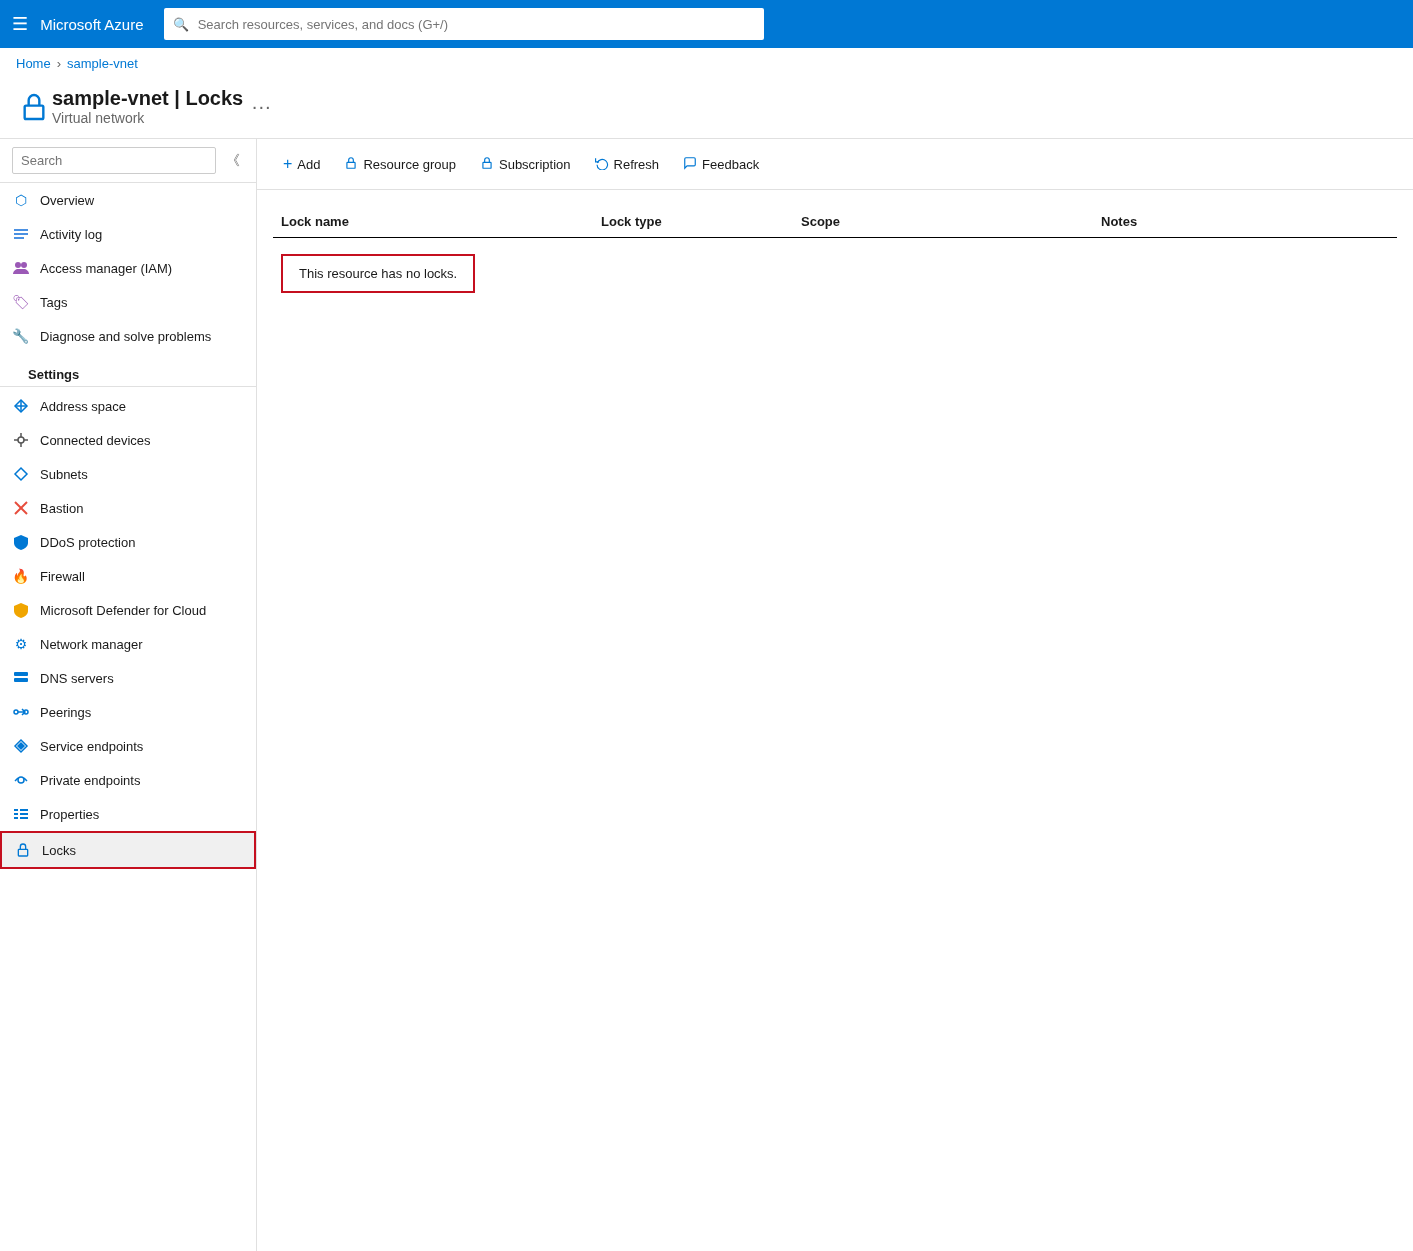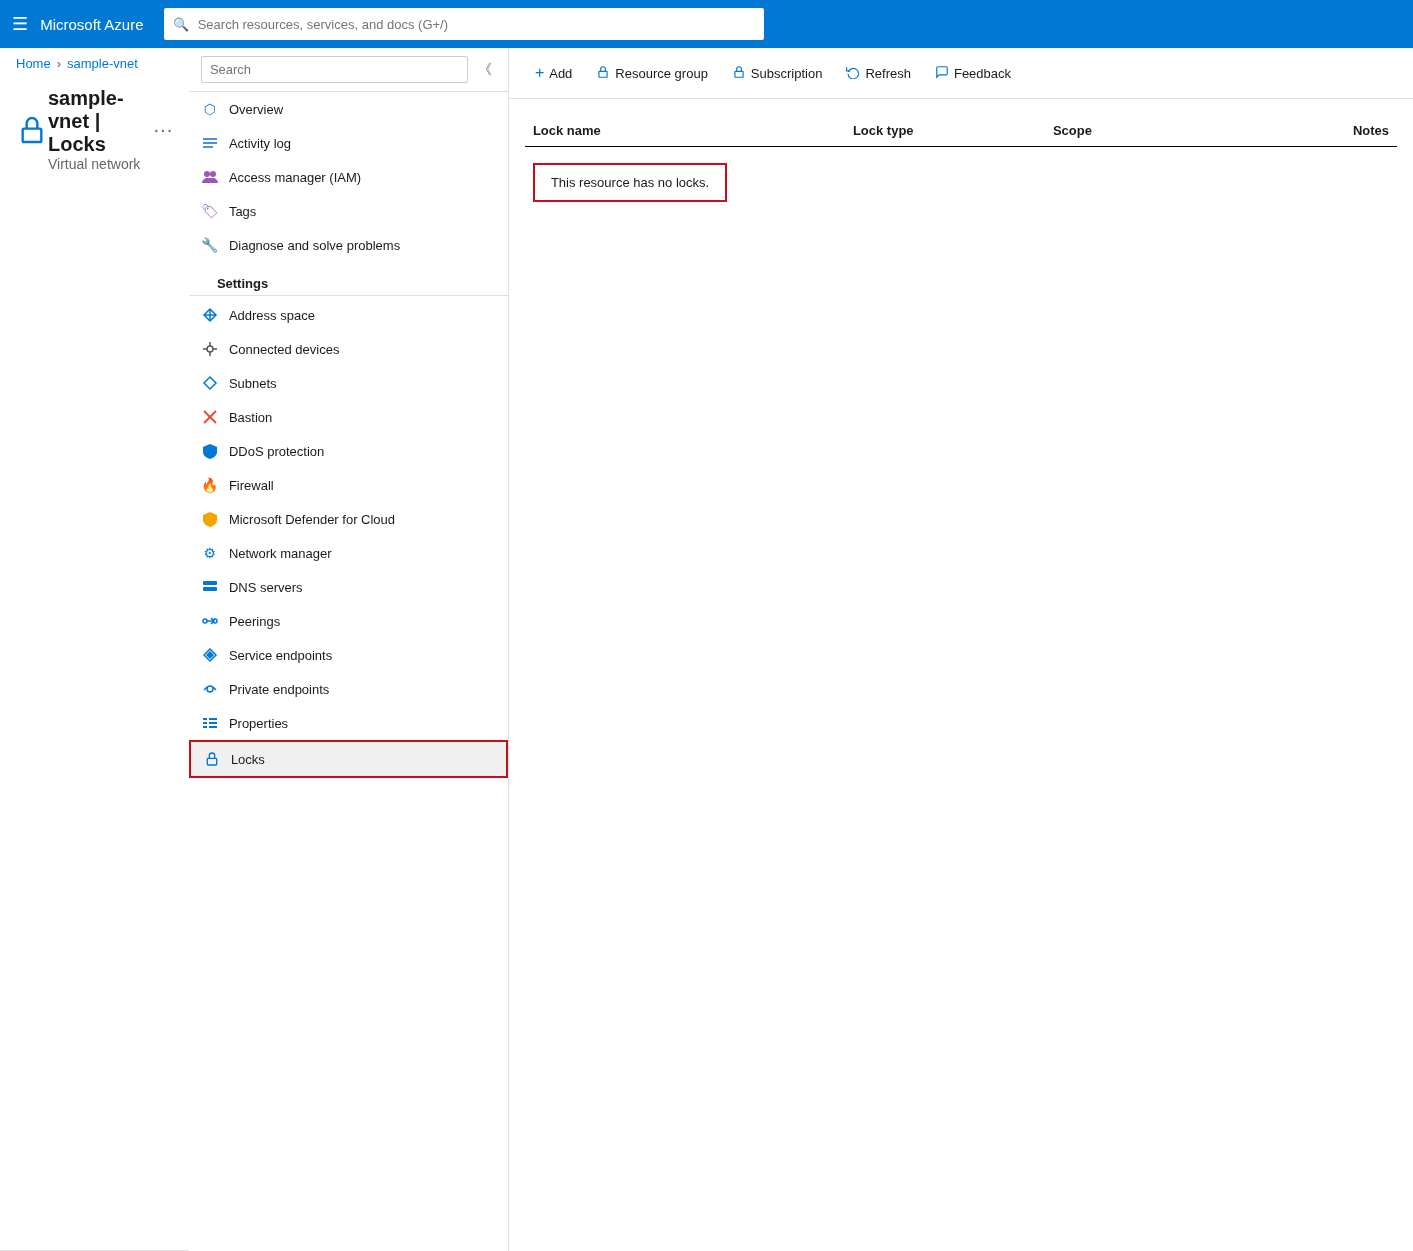--- a/index.html
+++ b/index.html
@@ -36,21 +36,21 @@
       border: none;
       outline: none;
       font-size: 13px;
       width: 100%;
       color: #333;
     }
 
     
     .main-layout {
       display: flex;
-      flex-direction: row;
+      flex-direction: column;
       height: calc(1251px - 48px);
     }
 
     
     .breadcrumb {
       padding: 8px 16px;
       display: flex;
       align-items: center;
       gap: 6px;
       font-size: 13px;
@@ -96,21 +96,21 @@
 
     
     .content-body {
       display: flex;
       flex: 1;
       background: #f3f2f1;
     }
 
     
     .sidebar {
-      width: 320px;
+      width: 257px;
       background: white;
       border-right: 1px solid #e0e0e0;
       display: flex;
       flex-direction: column;
       overflow-y: auto;
     }
 
     .sidebar-search {
       padding: 8px 12px;
       display: flex;

